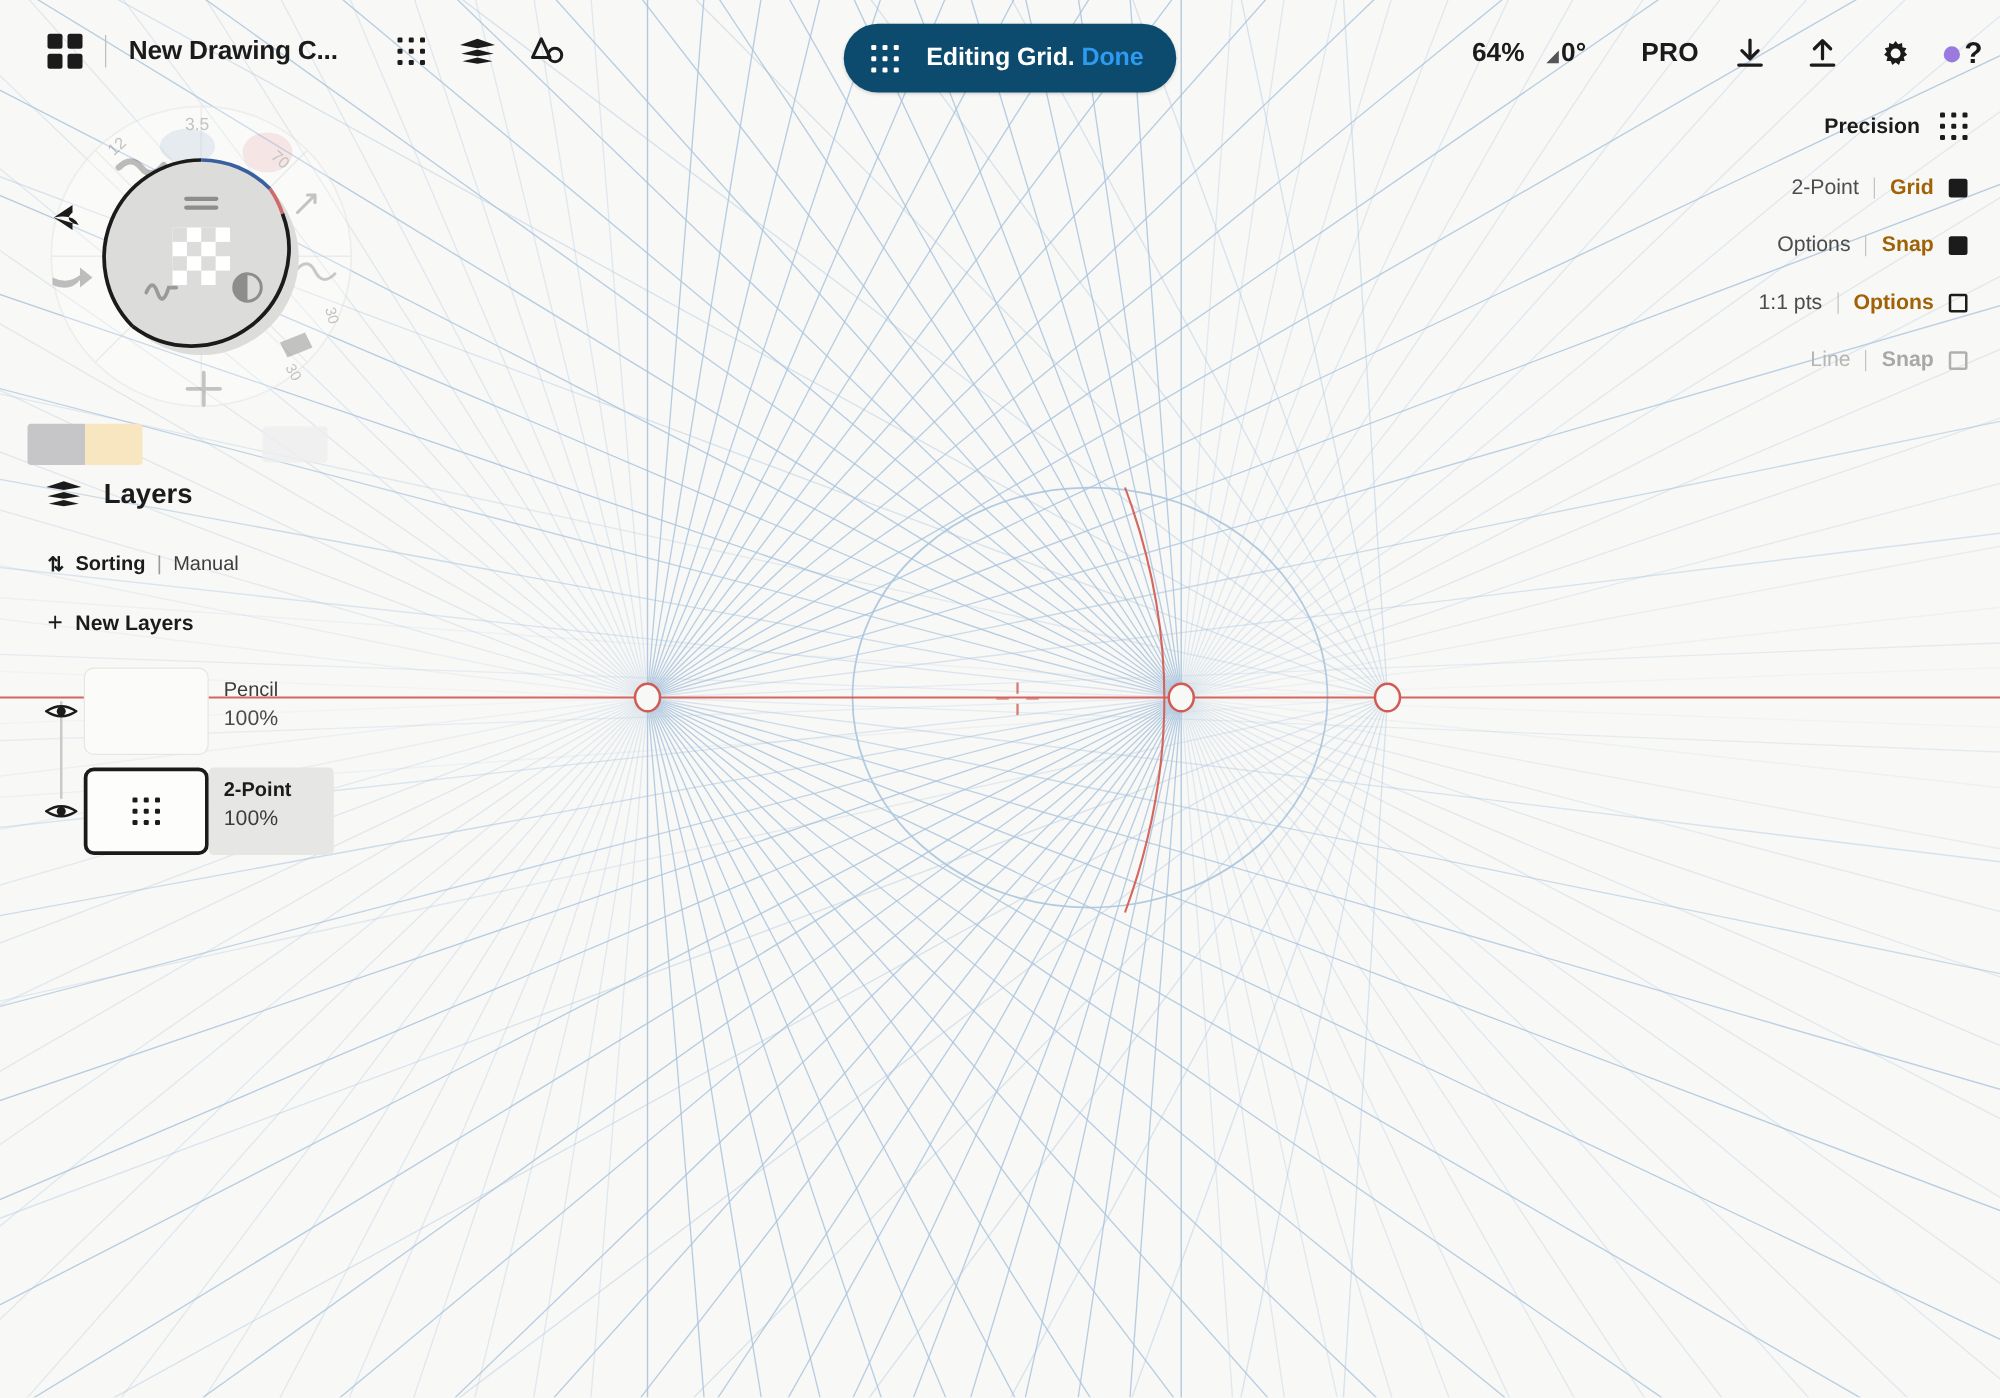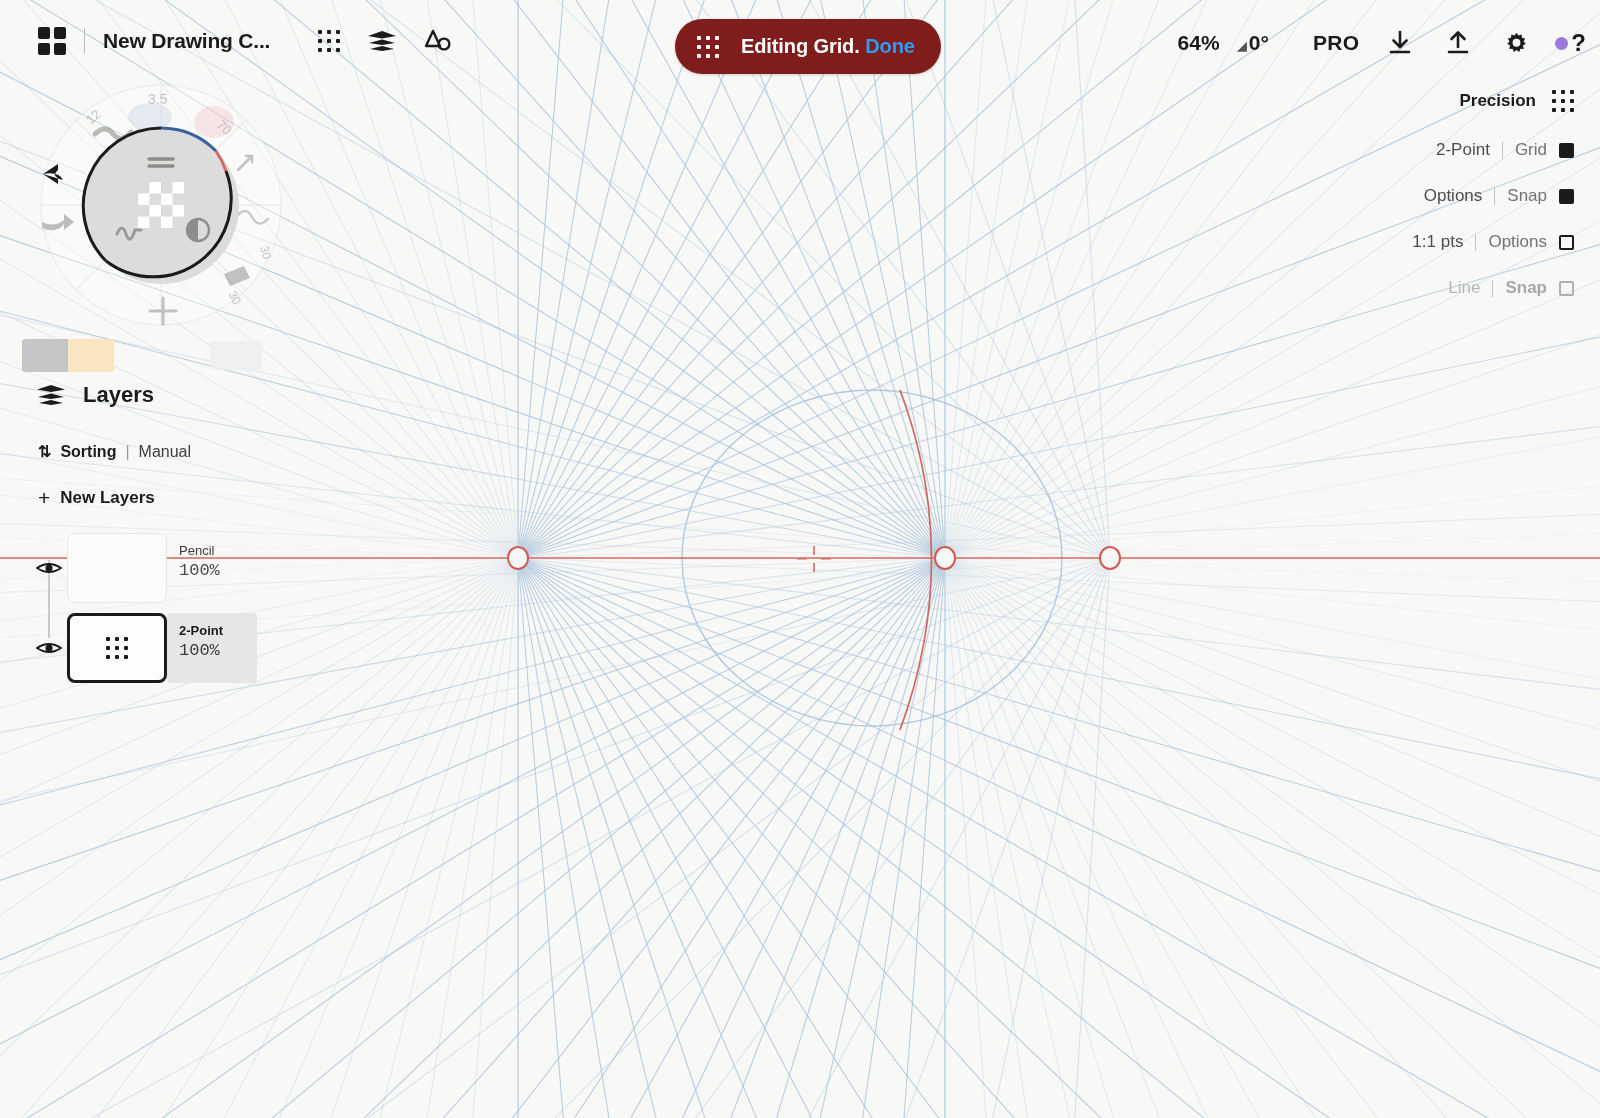--- a/index.html
+++ b/index.html
@@ -61,21 +61,21 @@
     grid-template-rows: repeat(3, 4px);
     gap: 5px;
   }
   .dots9 i { display:block; width:4px; height:4px; background:#1b1b1b; border-radius:1px; }
   .layers-stack { width: 30px; height: 22px; }
   .sel-tool { width: 28px; height: 26px; }
 
   .tb-center {
     position: absolute; left: 663px; top: 19px;
     height: 55px;
-    background: #7f1d1d;
+    background: #0c4a6e;
     border-radius: 28px;
     display: flex; align-items: center;
     padding: 0 26px 0 22px;
     gap: 22px;
     pointer-events: auto;
     box-shadow: 0 1px 3px rgba(0,0,0,.18);
   }
   .tb-center .dots9 i { background: #ffffff; }
   .tb-center .pill-text {
     font-size: 20px; font-weight: bold; color: #ffffff;
@@ -106,21 +106,21 @@
     display:flex; align-items:center; justify-content:flex-end; gap:16px;
     margin-bottom: 28px;
   }
   .prec-title { font-size: 17px; font-weight: bold; color:#1b1b1b; }
   .prec-row {
     display:flex; align-items:center; justify-content:flex-end;
     gap: 0; margin-bottom: 26px;
   }
   .prec-sub { font-size: 17px; color:#4d4d4d; }
   .prec-bar { width:1px; height:17px; background:#c3c3c3; margin: 0 12px; }
-  .prec-label { font-size: 17px; font-weight: normal; color:#737373; }
+  .prec-label { font-size: 17px; font-weight: bold; color:#a16207; }
   .prec-label.dim { color:#a8a8a8; font-weight:bold; }
   .prec-sub.dim { color:#b6b6b6; }
   .chk {
     width: 15px; height: 15px; margin-left: 12px;
     border: 2px solid #1b1b1b; border-radius: 2px;
   }
   .chk.on { background:#1b1b1b; }
   .chk.off { background: transparent; }
   .chk.dim { border-color:#b0b0b0; }
 
@@ -160,23 +160,23 @@
     width: 100px; height: 70px; margin-left: 3px;
     background:#fbfbfa; border: 1.5px solid #e6e6e4; border-radius: 8px;
     display:flex; align-items:center; justify-content:center;
   }
   .layer-row.sel .thumb { border: 3px solid #1b1b1b; background:#fdfdfc; }
   .layer-meta {
     height: 70px; padding: 10px 34px 0 12px;
     display:flex; flex-direction:column; justify-content:flex-start; gap: 3px;
   }
   .layer-row.sel .layer-meta { background:#e6e6e4; border-radius: 4px; }
-  .layer-name { font-size: 13px; color:#3c3c3c; }
+  .layer-name { font-size: 16px; color:#3c3c3c; }
   .layer-row.sel .layer-name { font-weight:bold; color:#1b1b1b; }
-  .layer-op { font-size: 17px; color:#4a4a4a;font-family:Liberation Mono, monospace; }
+  .layer-op { font-size: 17px; color:#4a4a4a; }
   .layer-row.sel .layer-op { color:#3c3c3c; }
 </style>
 </head>
 <body>
 
 <div id="app">
 
   <svg id="grid-canvas" viewBox="0 0 1600 1118" preserveAspectRatio="none">
     <rect x="0" y="0" width="1600" height="1118" fill="#f8f8f6"></rect>
     <g id="grid-lines">

